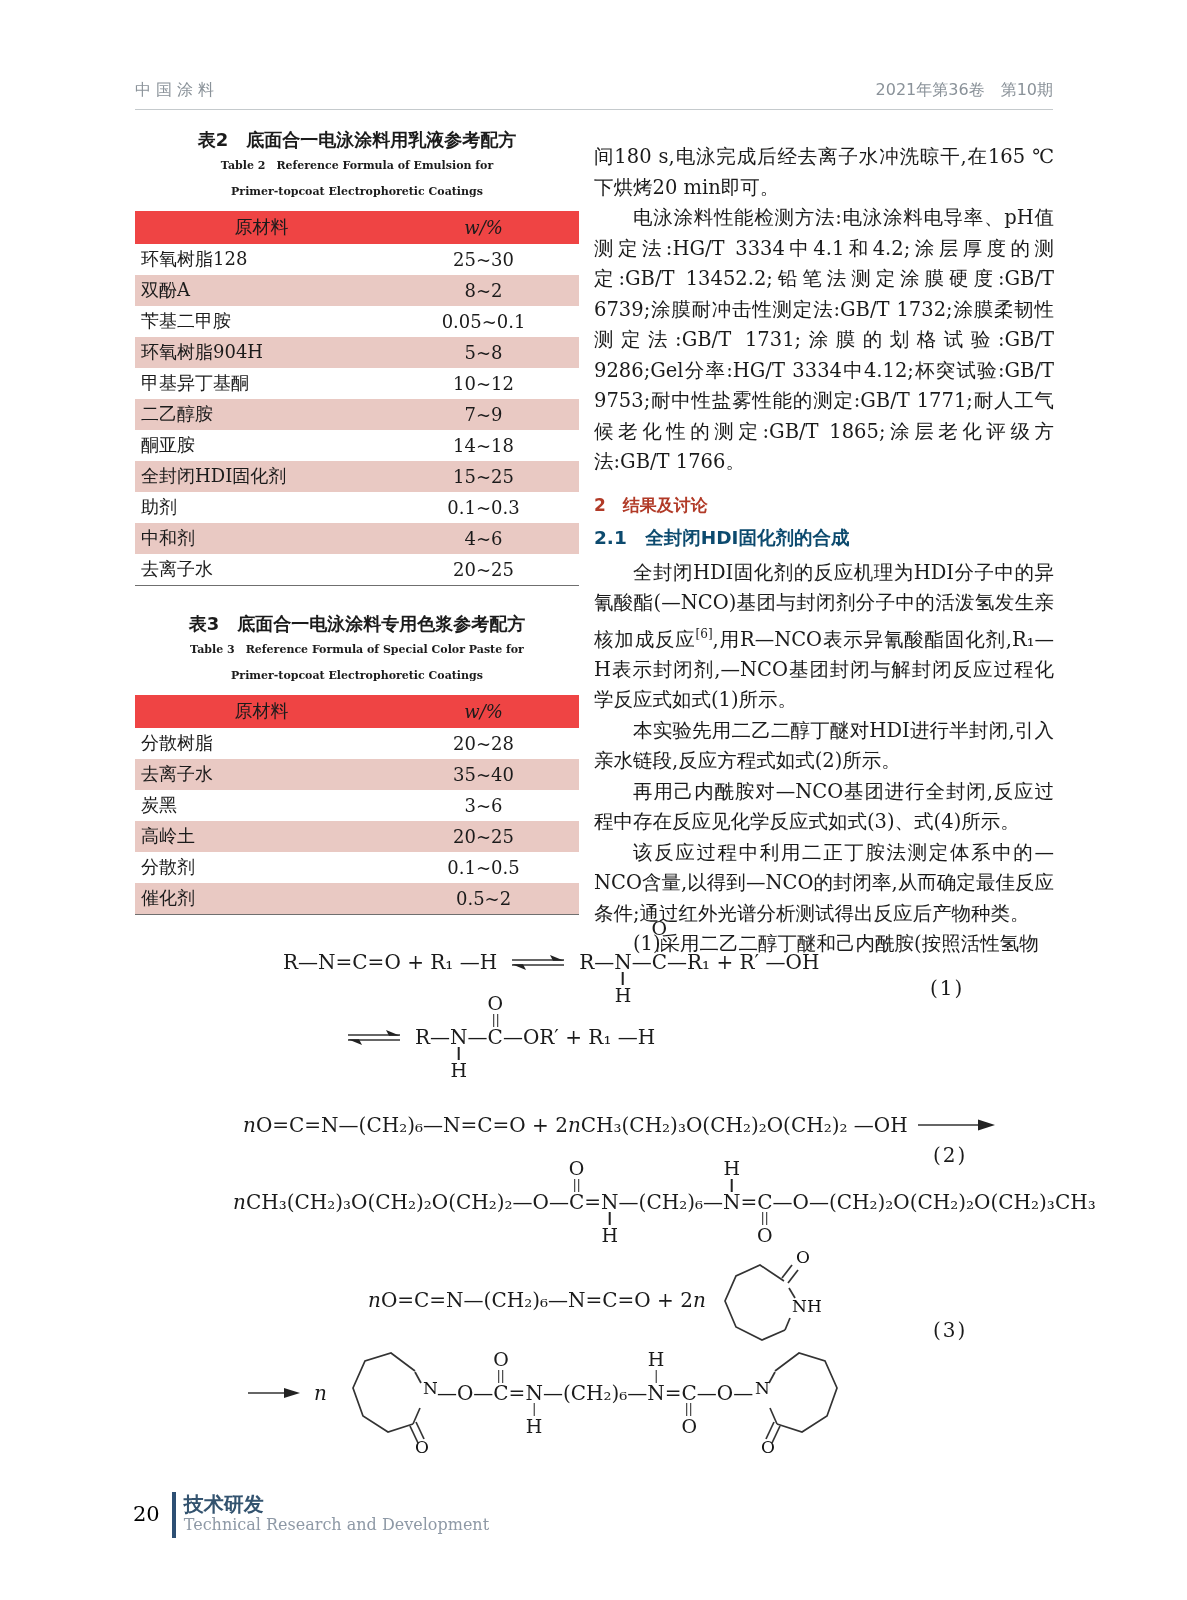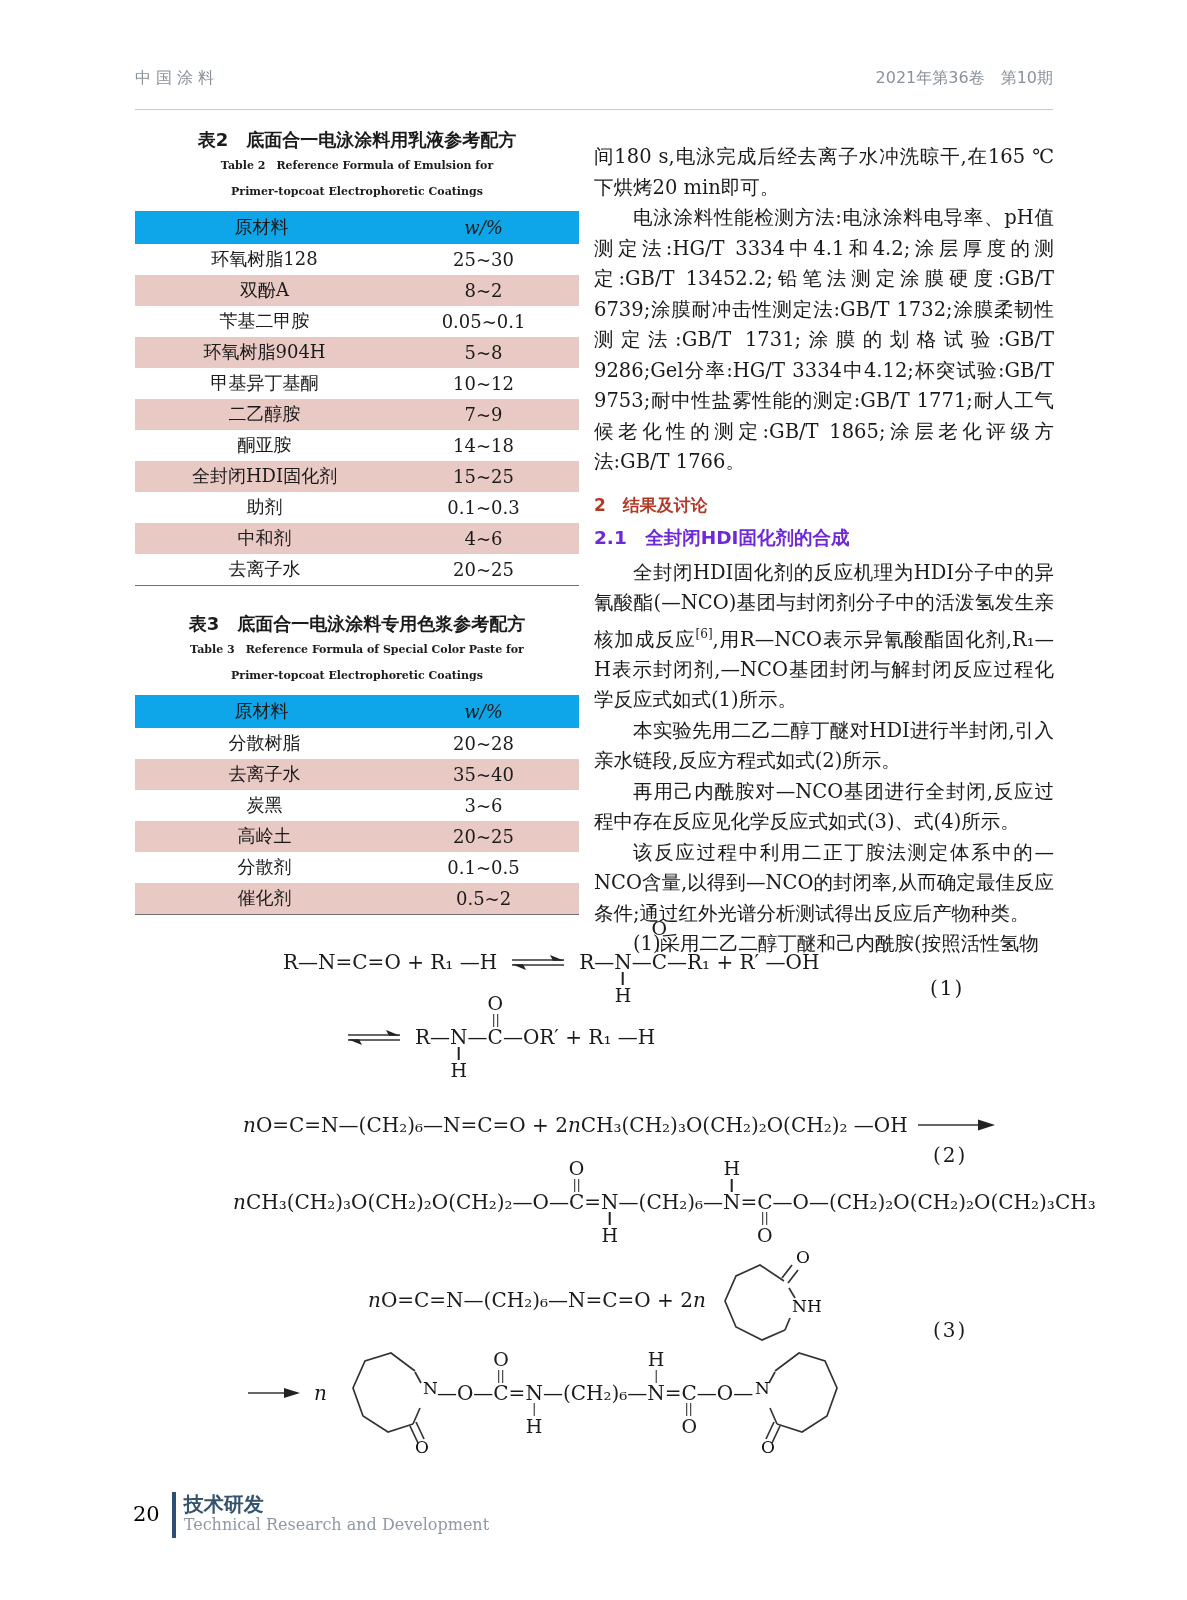--- a/index.html
+++ b/index.html
@@ -3,53 +3,53 @@
 <meta charset="utf-8">
 <style>
   * { margin:0; padding:0; box-sizing:border-box; }
   html,body { background:#e8e8e8; }
   .page {
     position:relative; width:1187px; height:1600px; margin:0 auto;
     background:#ffffff; overflow:hidden;
     font-family:"DejaVu Serif","Liberation Serif",serif; color:#1b1b1b;
   }
   
-  .page-header { position:absolute; left:135px; top:68px; width:918px;
+  .page-header { position:absolute; left:135px; top:80px; width:918px;
     display:flex; justify-content:space-between; align-items:flex-end;
     font-family:"DejaVu Sans","Liberation Sans",sans-serif;
     font-size:16px; color:#8a9299; }
   .journal { letter-spacing:5px; }
   .header-rule { position:absolute; left:135px; top:109px; width:918px; height:1px; background:#c5cacd; }
 
   
   .col-left  { position:absolute; left:135px; top:126px; width:444px; }
   .col-right { position:absolute; left:594px; top:142px; width:460px; }
 
   
   .tbl-title-zh { font-family:"DejaVu Sans","Liberation Sans",sans-serif;
     font-weight:bold; font-size:18px; text-align:center; line-height:27px; white-space:pre-wrap; }
   .tbl-title-en { font-weight:bold; font-size:11px; text-align:center; line-height:26px; white-space:pre-wrap; }
   .ftable { width:100%; border-collapse:collapse; margin-top:6px; font-size:18px; }
-  .ftable th { background:#0ea5e9; font-weight:normal; padding:4px 0 5px; text-align:center; }
+  .ftable th { background:#ef4444; font-weight:normal; padding:4px 0 5px; text-align:center; }
   .ftable th.val-h { font-style:italic; }
   .ftable td { padding:3px 0 4px; }
-  .ftable td.mat { text-align:center; padding-left:6px; }
+  .ftable td.mat { text-align:left; padding-left:6px; }
   .ftable td.val { text-align:center; }
   .ftable col.c1 { width:57%; } .ftable col.c2 { width:43%; }
   .ftable tbody tr:nth-child(even) { background:#e9c9c3; }
   .ftable tbody tr:last-child td { border-bottom:1.5px solid #6f6f6f; }
   .tbl-block + .tbl-block { margin-top:24px; }
 
   
   .body-p { font-size:19.5px; line-height:30.5px; text-align:justify; text-indent:2em; }
   .body-p.cont { text-indent:0; }
   .body-p sup { font-size:12px; }
   .sec { color:#b13a27; font-family:"DejaVu Sans","Liberation Sans",sans-serif;
     font-size:17px; font-weight:bold; margin:16px 0 8px; white-space:pre-wrap; }
-  .subsec { color:#6d28d9; font-family:"DejaVu Sans","Liberation Sans",sans-serif;
+  .subsec { color:#0c4a6e; font-family:"DejaVu Sans","Liberation Sans",sans-serif;
     font-size:18.5px; font-weight:bold; margin:2px 0 8px; white-space:pre-wrap; }
 
   
   .eq-row { position:absolute; display:flex; align-items:center; transform:translateY(-50%); }
   .et { font-size:20px; white-space:pre; }
   .it { font-style:italic; }
   .aw { position:relative; display:inline-block; }
   .ann { position:absolute; left:50%; display:flex; flex-direction:column; align-items:center; line-height:1; }
   .ann.top { bottom:calc(100% - 3px); transform:translateX(-50%); }
   .ann.bot { top:calc(100% - 3px); transform:translateX(-50%); }

